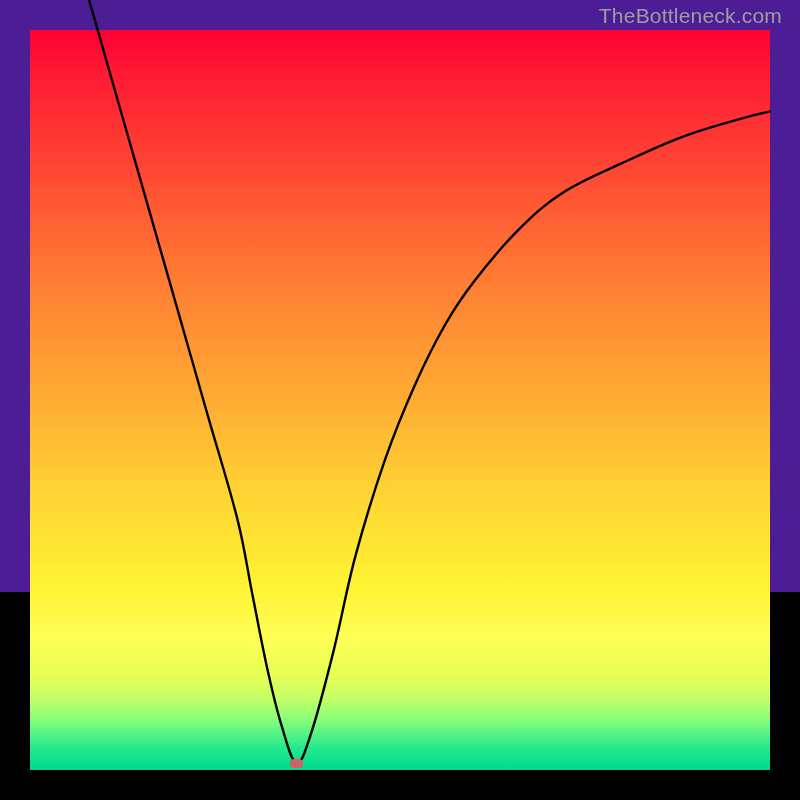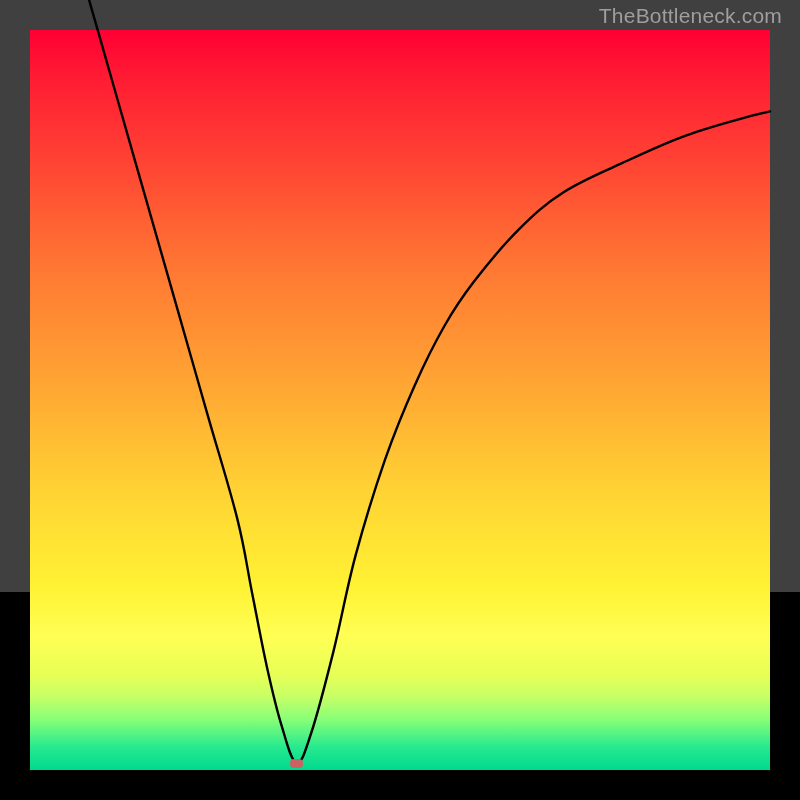--- a/index.html
+++ b/index.html
@@ -8,21 +8,21 @@
     width: 800px;
     height: 800px;
     background: #000;
     overflow: hidden;
     font-family: Arial, Helvetica, sans-serif;
   }
   .frame {
     position: relative;
     width: 800px;
     height: 592px;
-    background: #404040;
+    background: #4c1d95;
   }
   .plot-area {
     position: absolute;
     left: 30px;
     top: 30px;
     width: 740px;
     height: 740px;
     
     background: linear-gradient(
       to bottom,

